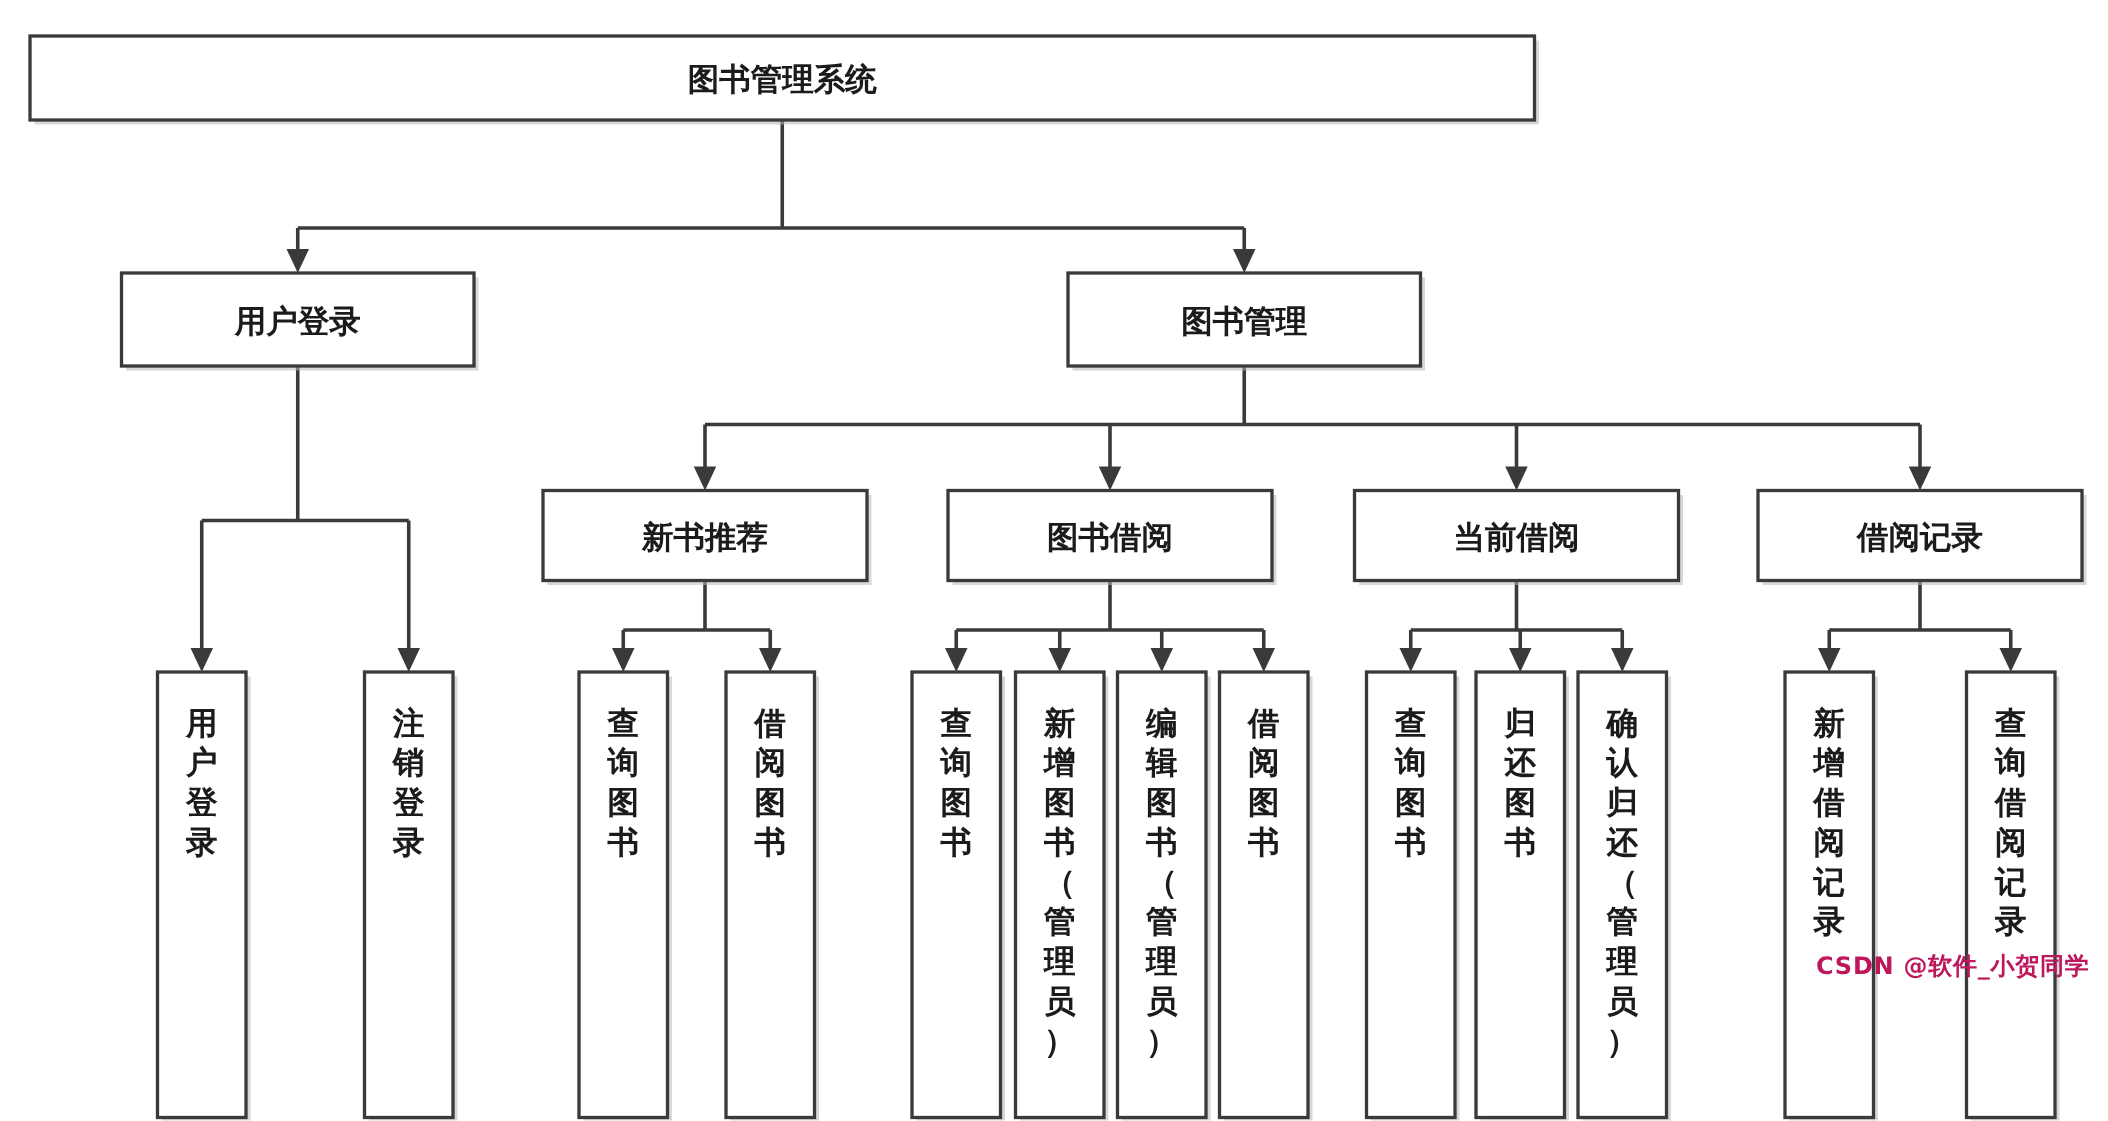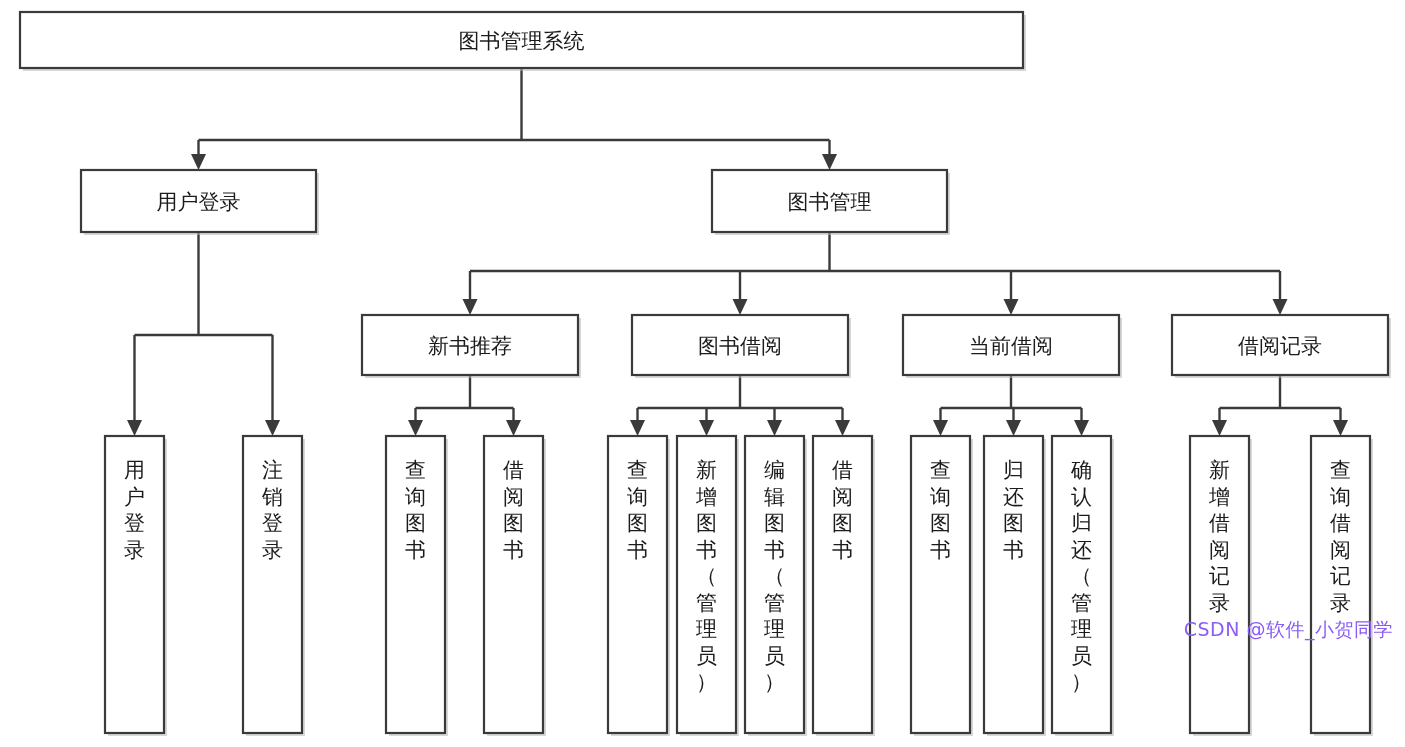--- a/index.html
+++ b/index.html
@@ -11,23 +11,24 @@
   body {
     width: 1405px;
     height: 747px;
     position: relative;
     overflow: hidden;
     font-family: "DejaVu Sans", "Liberation Sans", sans-serif;
   }
   #diagram-root {
     position: absolute;
     left: 0;
-    top: 0;
+    top: 12px;
     width: 1405px;
     height: 649px;
+    font-weight: bold;
   }
   svg.diagram-canvas {
     display: block;
     width: 1405px;
     height: 747px;
     shape-rendering: geometricPrecision;
   }
   .node-box {
     fill: #ffffff;
     stroke: #3a3a3a;
@@ -60,22 +61,22 @@
     font-family: "DejaVu Sans", "Liberation Sans", sans-serif;
     font-size: 21px;
     fill: #1b1b1b;
     text-anchor: middle;
   }
   .watermark-text {
     position: absolute;
     right: 12px;
     bottom: 6px;
     font-family: "DejaVu Sans", "Liberation Sans", sans-serif;
-    font-size: 19px;
-    color: #8b5cf6;
+    font-size: 16px;
+    color: #be185d;
     letter-spacing: 0.5px;
     white-space: nowrap;
     user-select: none;
   }
 </style>
 </head>
 <body>
 
 <div id="diagram-root">
   <svg class="diagram-canvas" viewBox="0 0 1405 747" xmlns="http://www.w3.org/2000/svg">

